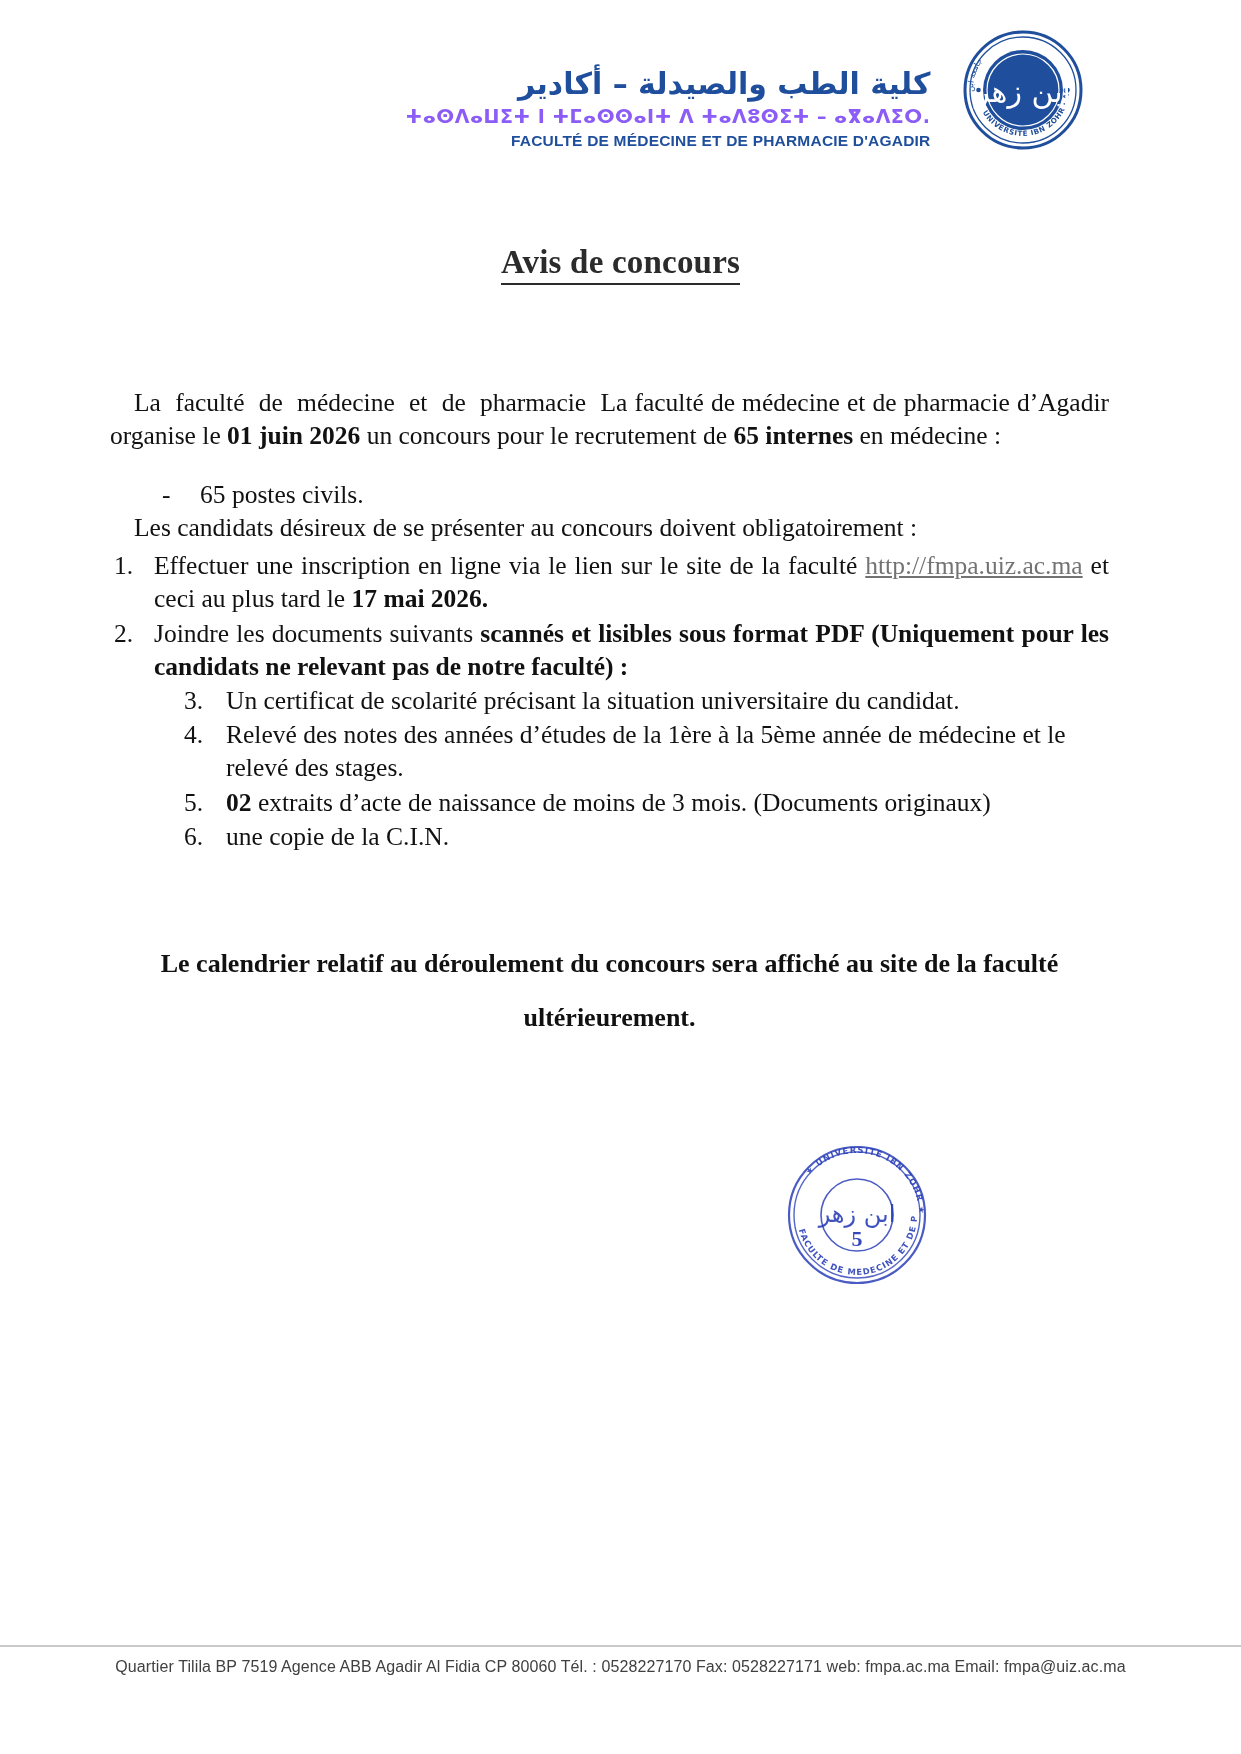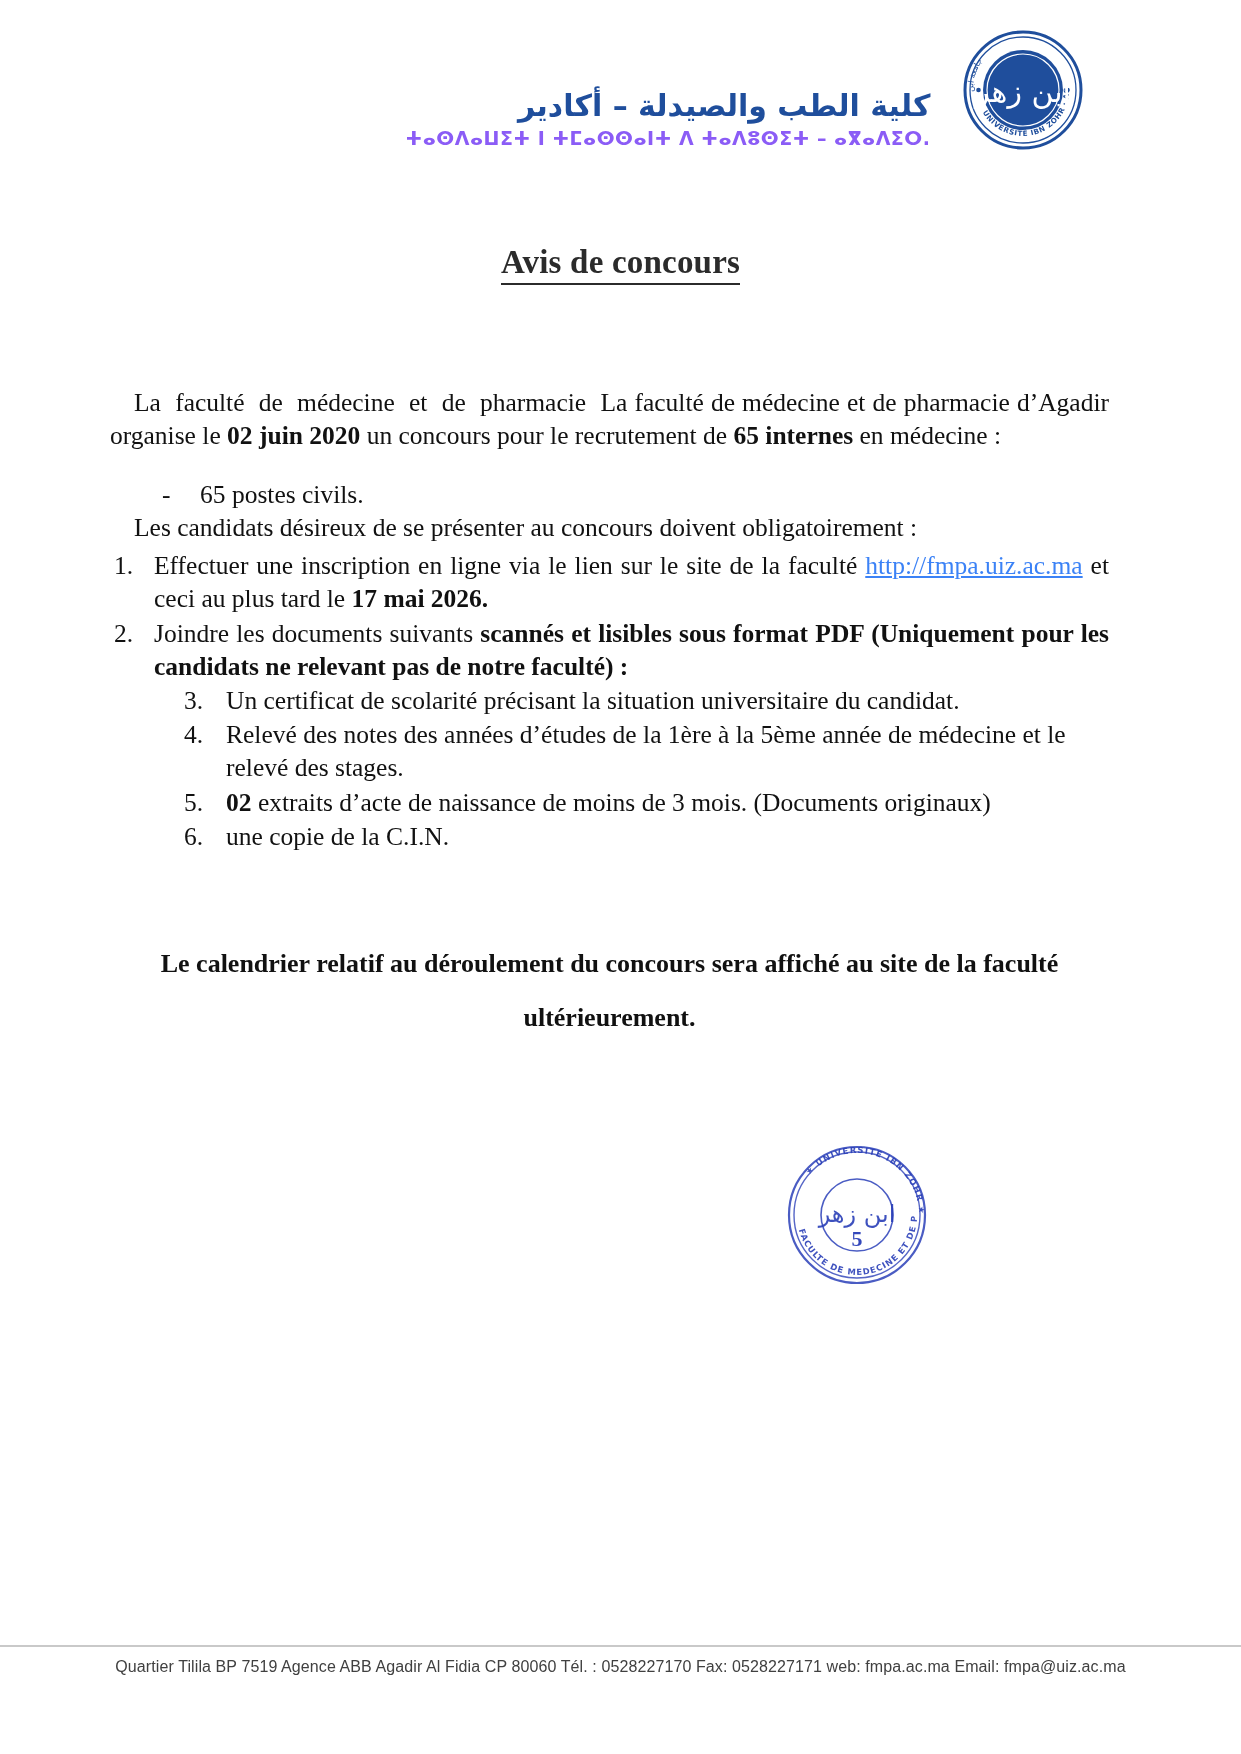--- a/index.html
+++ b/index.html
@@ -142,21 +142,21 @@
     text-align: justify;
     text-justify: inter-word;
   }
   ol.main-list > li > .num {
     position: absolute;
     left: 4px;
     top: 0;
   }
   .u-underline { }
   a.doclink {
-    color: #3b82f6;
+    color: #737373;
     text-decoration: underline;
   }
 
   ol.sub-list {
     margin: 0;
     padding: 0;
     list-style: none;
   }
   ol.sub-list > li {
     position: relative;
@@ -212,20 +212,21 @@
   }
 </style>
 </head>
 <body>
 
 <div class="header">
   <div class="header-inner">
     <div class="header-text">
       <div class="head-arabic">كلية الطب والصيدلة – أكادير</div>
       <div class="head-tifinagh">ⵜⴰⵙⴷⴰⵡⵉⵜ ⵏ ⵜⵎⴰⵙⵙⴰⵏⵜ ⴷ ⵜⴰⴷⵓⵙⵉⵜ – ⴰⴳⴰⴷⵉⵔ.</div>
+      <div class="head-french">FACULTÉ DE MÉDECINE ET DE PHARMACIE D'AGADIR</div>
     </div>
 
     <div class="seal-wrap">
       <svg width="124" height="124" viewBox="0 0 124 124" aria-hidden="true">
         <defs>
           <path id="sealOuterTop" d="M 62,62 m -50,0 a 50,50 0 1,1 100,0" fill="none"></path>
           <path id="sealOuterBottom" d="M 62,62 m -46,0 a 46,46 0 1,0 92,0" fill="none"></path>
         </defs>
         <circle cx="62" cy="62" r="58" fill="none" stroke="#1F4E9C" stroke-width="3"></circle>
         <circle cx="62" cy="62" r="53" fill="none" stroke="#1F4E9C" stroke-width="1.3"></circle>
@@ -244,21 +245,21 @@
     </div>
   </div>
 </div>
 
 <div class="title">
   <span>Avis de concours</span>
 </div>
 
 <div class="content">
 
-  <p class="para">La&nbsp; faculté&nbsp; de&nbsp; médecine&nbsp; et&nbsp; de&nbsp; pharmacie&nbsp; <span>La faculté de médecine et de pharmacie d’Agadir organise  le </span><b>02 juin 2020</b><span> un concours pour le recrutement de </span><b>65 internes</b><span> en médecine :</span></p>
+  <p class="para">La&nbsp; faculté&nbsp; de&nbsp; médecine&nbsp; et&nbsp; de&nbsp; pharmacie&nbsp; <span>La faculté de médecine et de pharmacie d’Agadir organise  le </span><b>01 juin 2026</b><span> un concours pour le recrutement de </span><b>65 internes</b><span> en médecine :</span></p>
 
   <div class="dash-item">
     <span class="dash">-</span>
     <span>65 postes civils.</span>
   </div>
 
   <p class="para intro2">Les candidats désireux de se présenter au concours doivent obligatoirement :</p>
 
   <ol class="main-list">
     <li>

